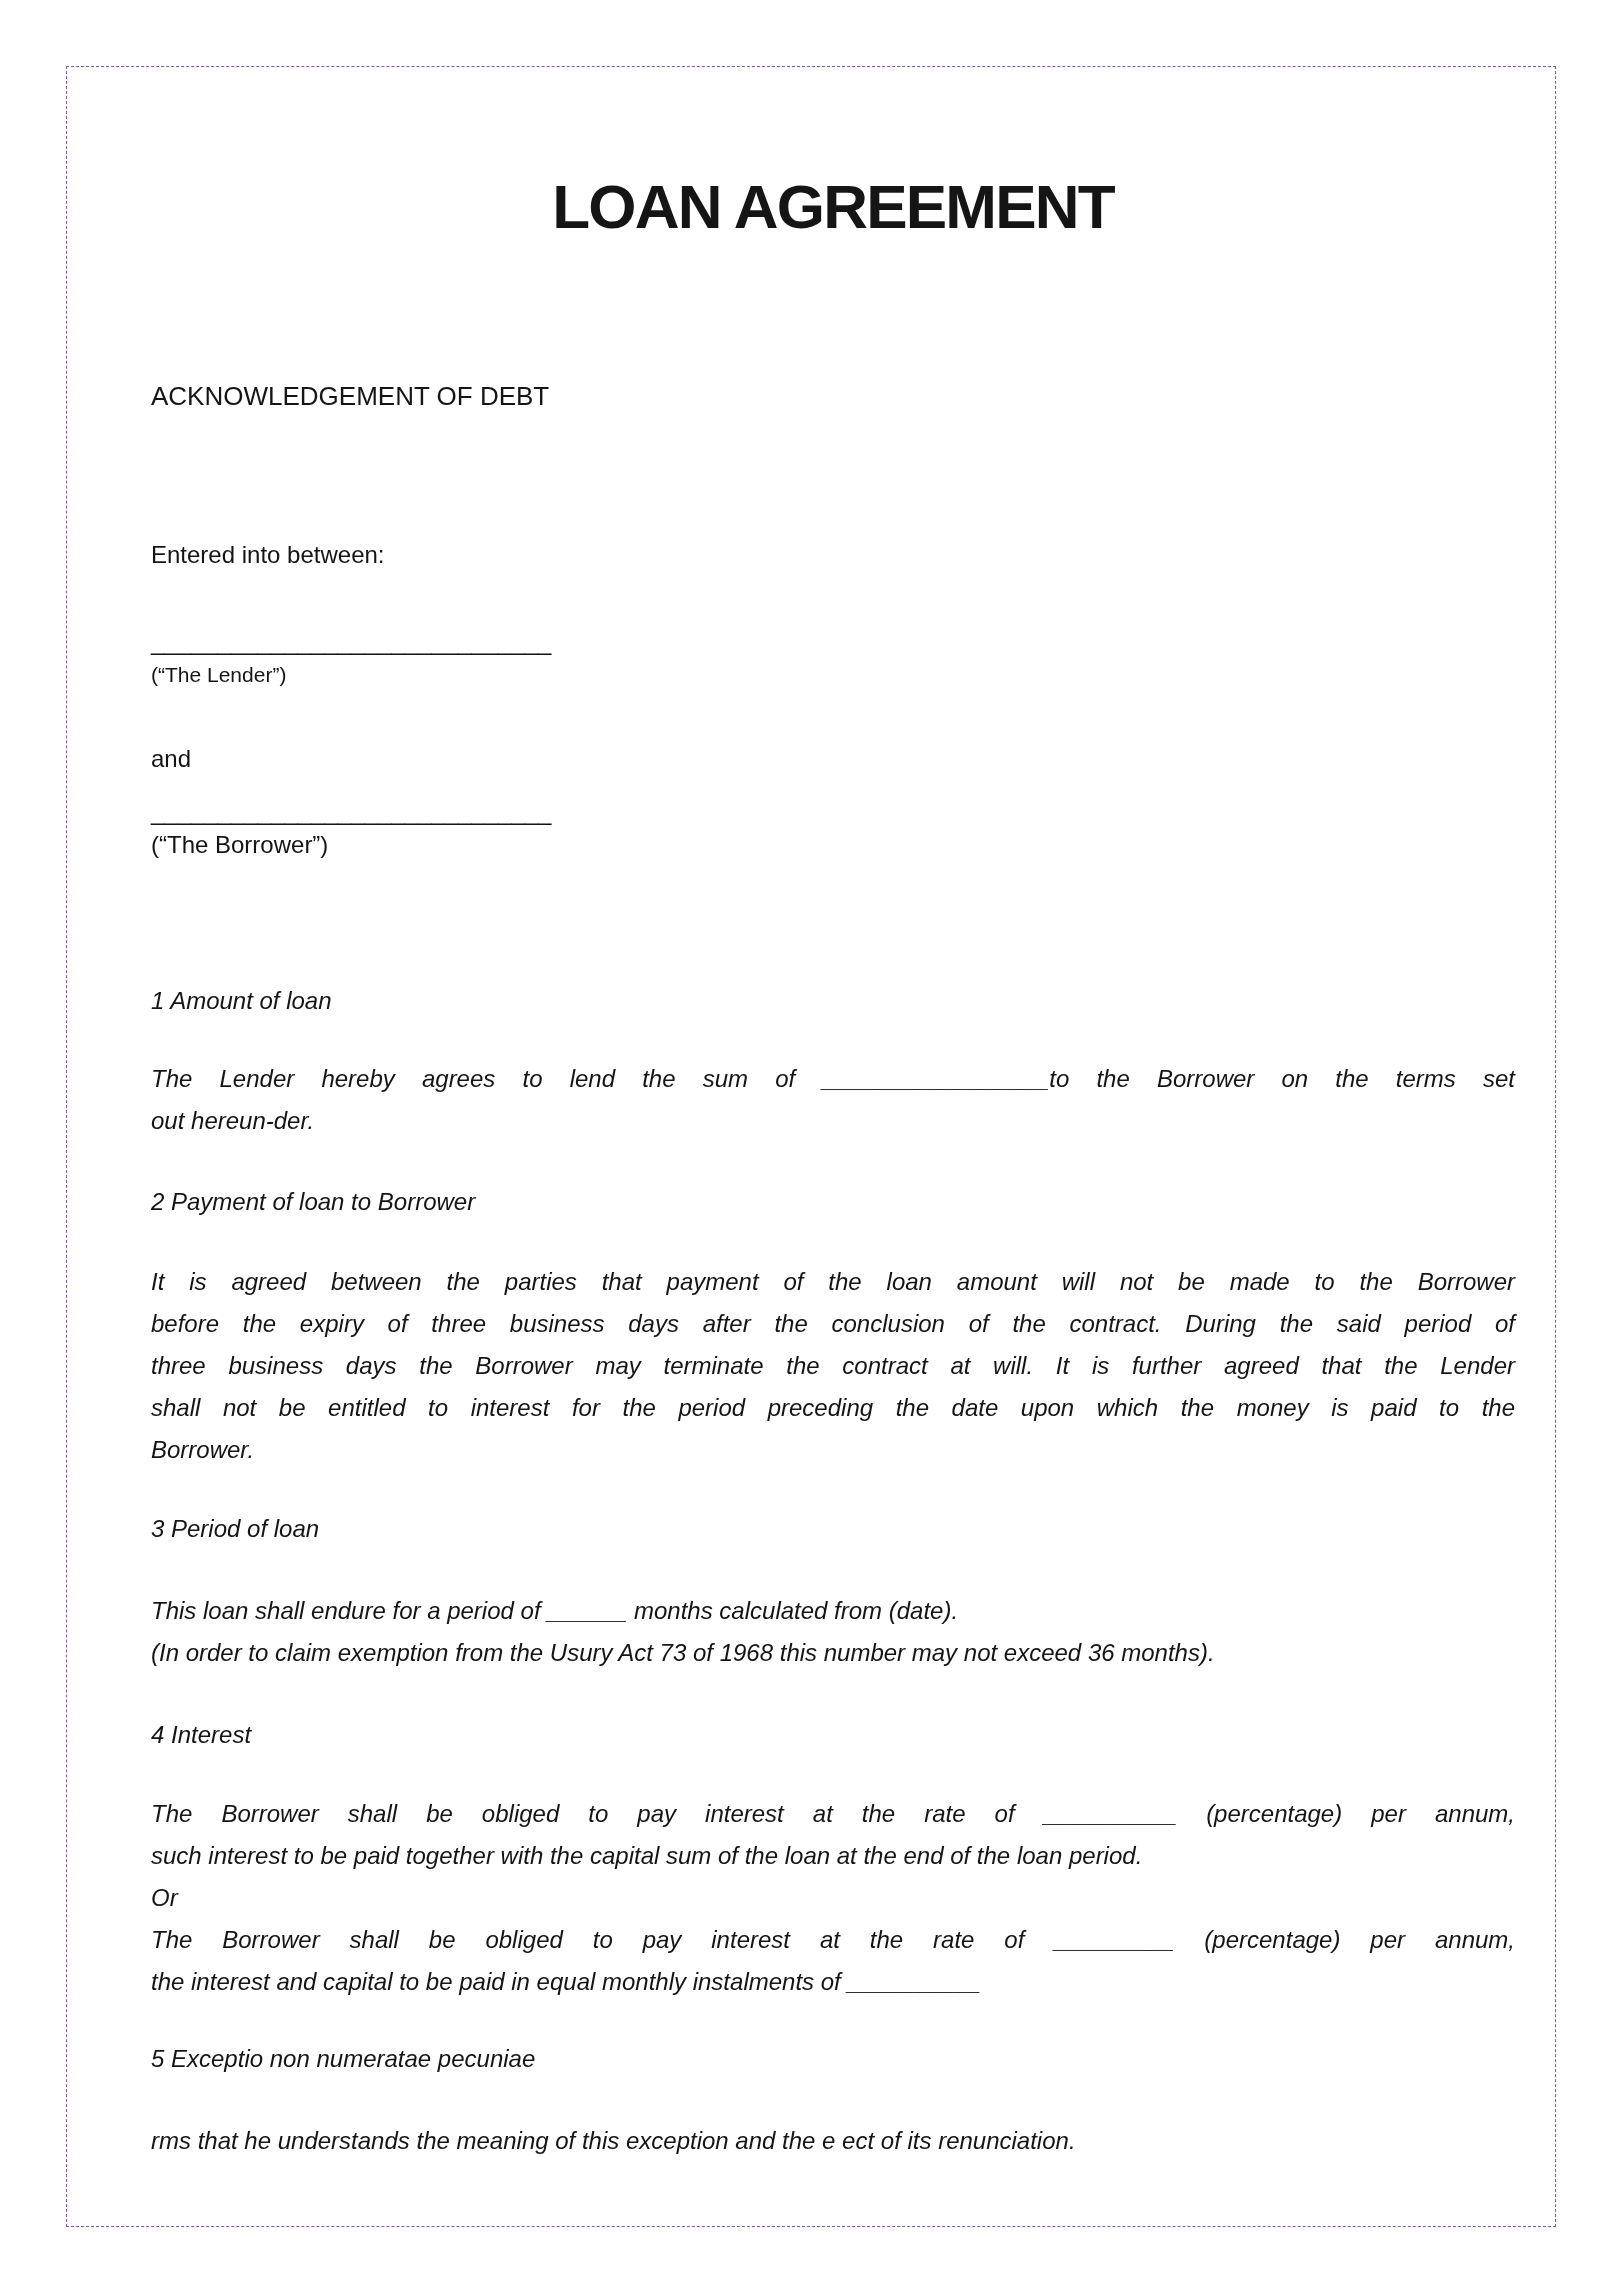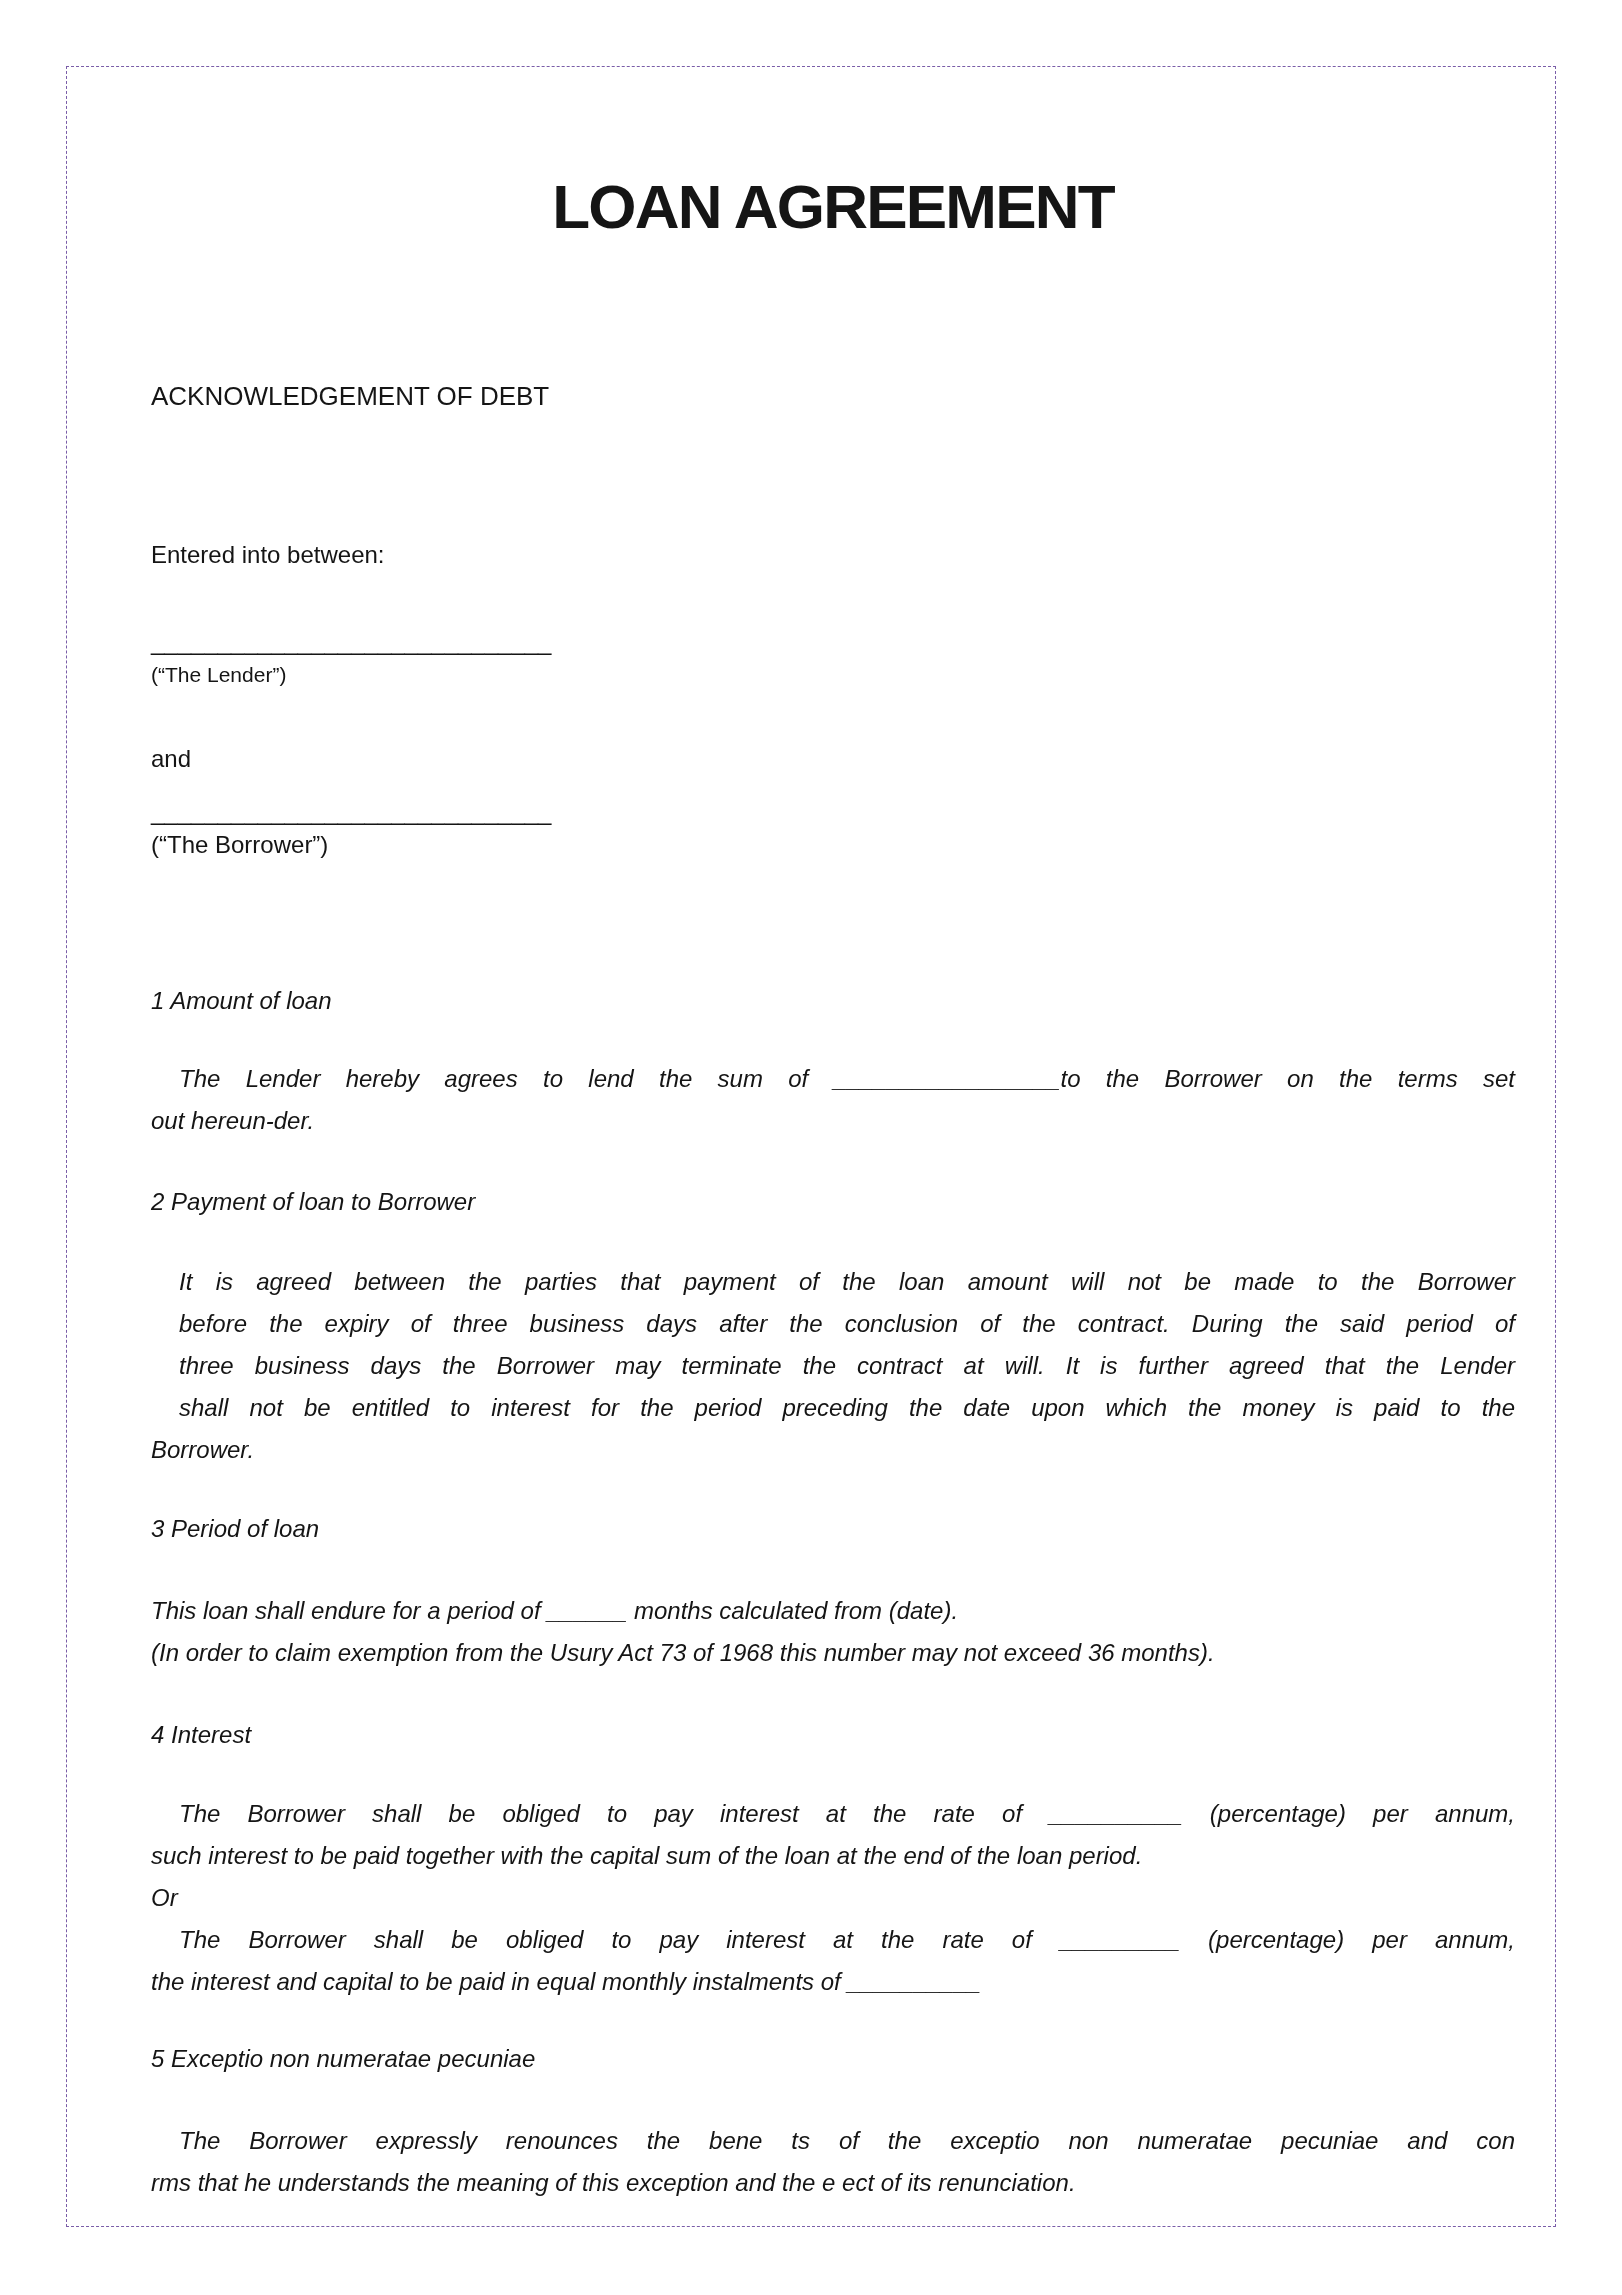--- a/index.html
+++ b/index.html
@@ -59,21 +59,20 @@
     font-size: 24px;
     line-height: 42px;
   }
   .para .line {
     line-height: 42px;
     white-space: normal;
   }
   .para .line.stretch {
     text-align: justify;
     text-align-last: justify;
-    margin-left: 28px;
   }
   .sec1 .heading { margin-top: 123px; } .sec1 .para { margin-top: 41px; }
   .sec2 .heading { margin-top: 43px;  } .sec2 .para { margin-top: 43px; }
   .sec3 .heading { margin-top: 41px;  } .sec3 .para { margin-top: 45px; }
   .sec4 .heading { margin-top: 44px;  } .sec4 .para { margin-top: 42px; }
   .sec5 .heading { margin-top: 39px;  } .sec5 .para { margin-top: 45px; }
 </style>
 </head>
 <body>
 
@@ -128,20 +127,19 @@
           <div class="line">such interest to be paid together with the capital sum of the loan at the end of the loan period.</div>
           <div class="line">Or</div>
           <div class="line stretch">The Borrower shall be obliged to pay interest at the rate of _________ (percentage) per annum,</div>
           <div class="line">the interest and capital to be paid in equal monthly instalments of __________</div>
         </div>
     </section>
 
     <section class="sec5">
       <div class="heading">5 Exceptio non numeratae pecuniae</div>
       <div class="para">
-          <div class="line stretch">The Borrower expressly renounces the bene ts of the exceptio non numeratae pecuniae and con</div>
           <div class="line">rms that he understands the meaning of this exception and the e ect of its renunciation.</div>
         </div>
     </section>
 
   </div>
 </div>
 
 
 </body></html>

